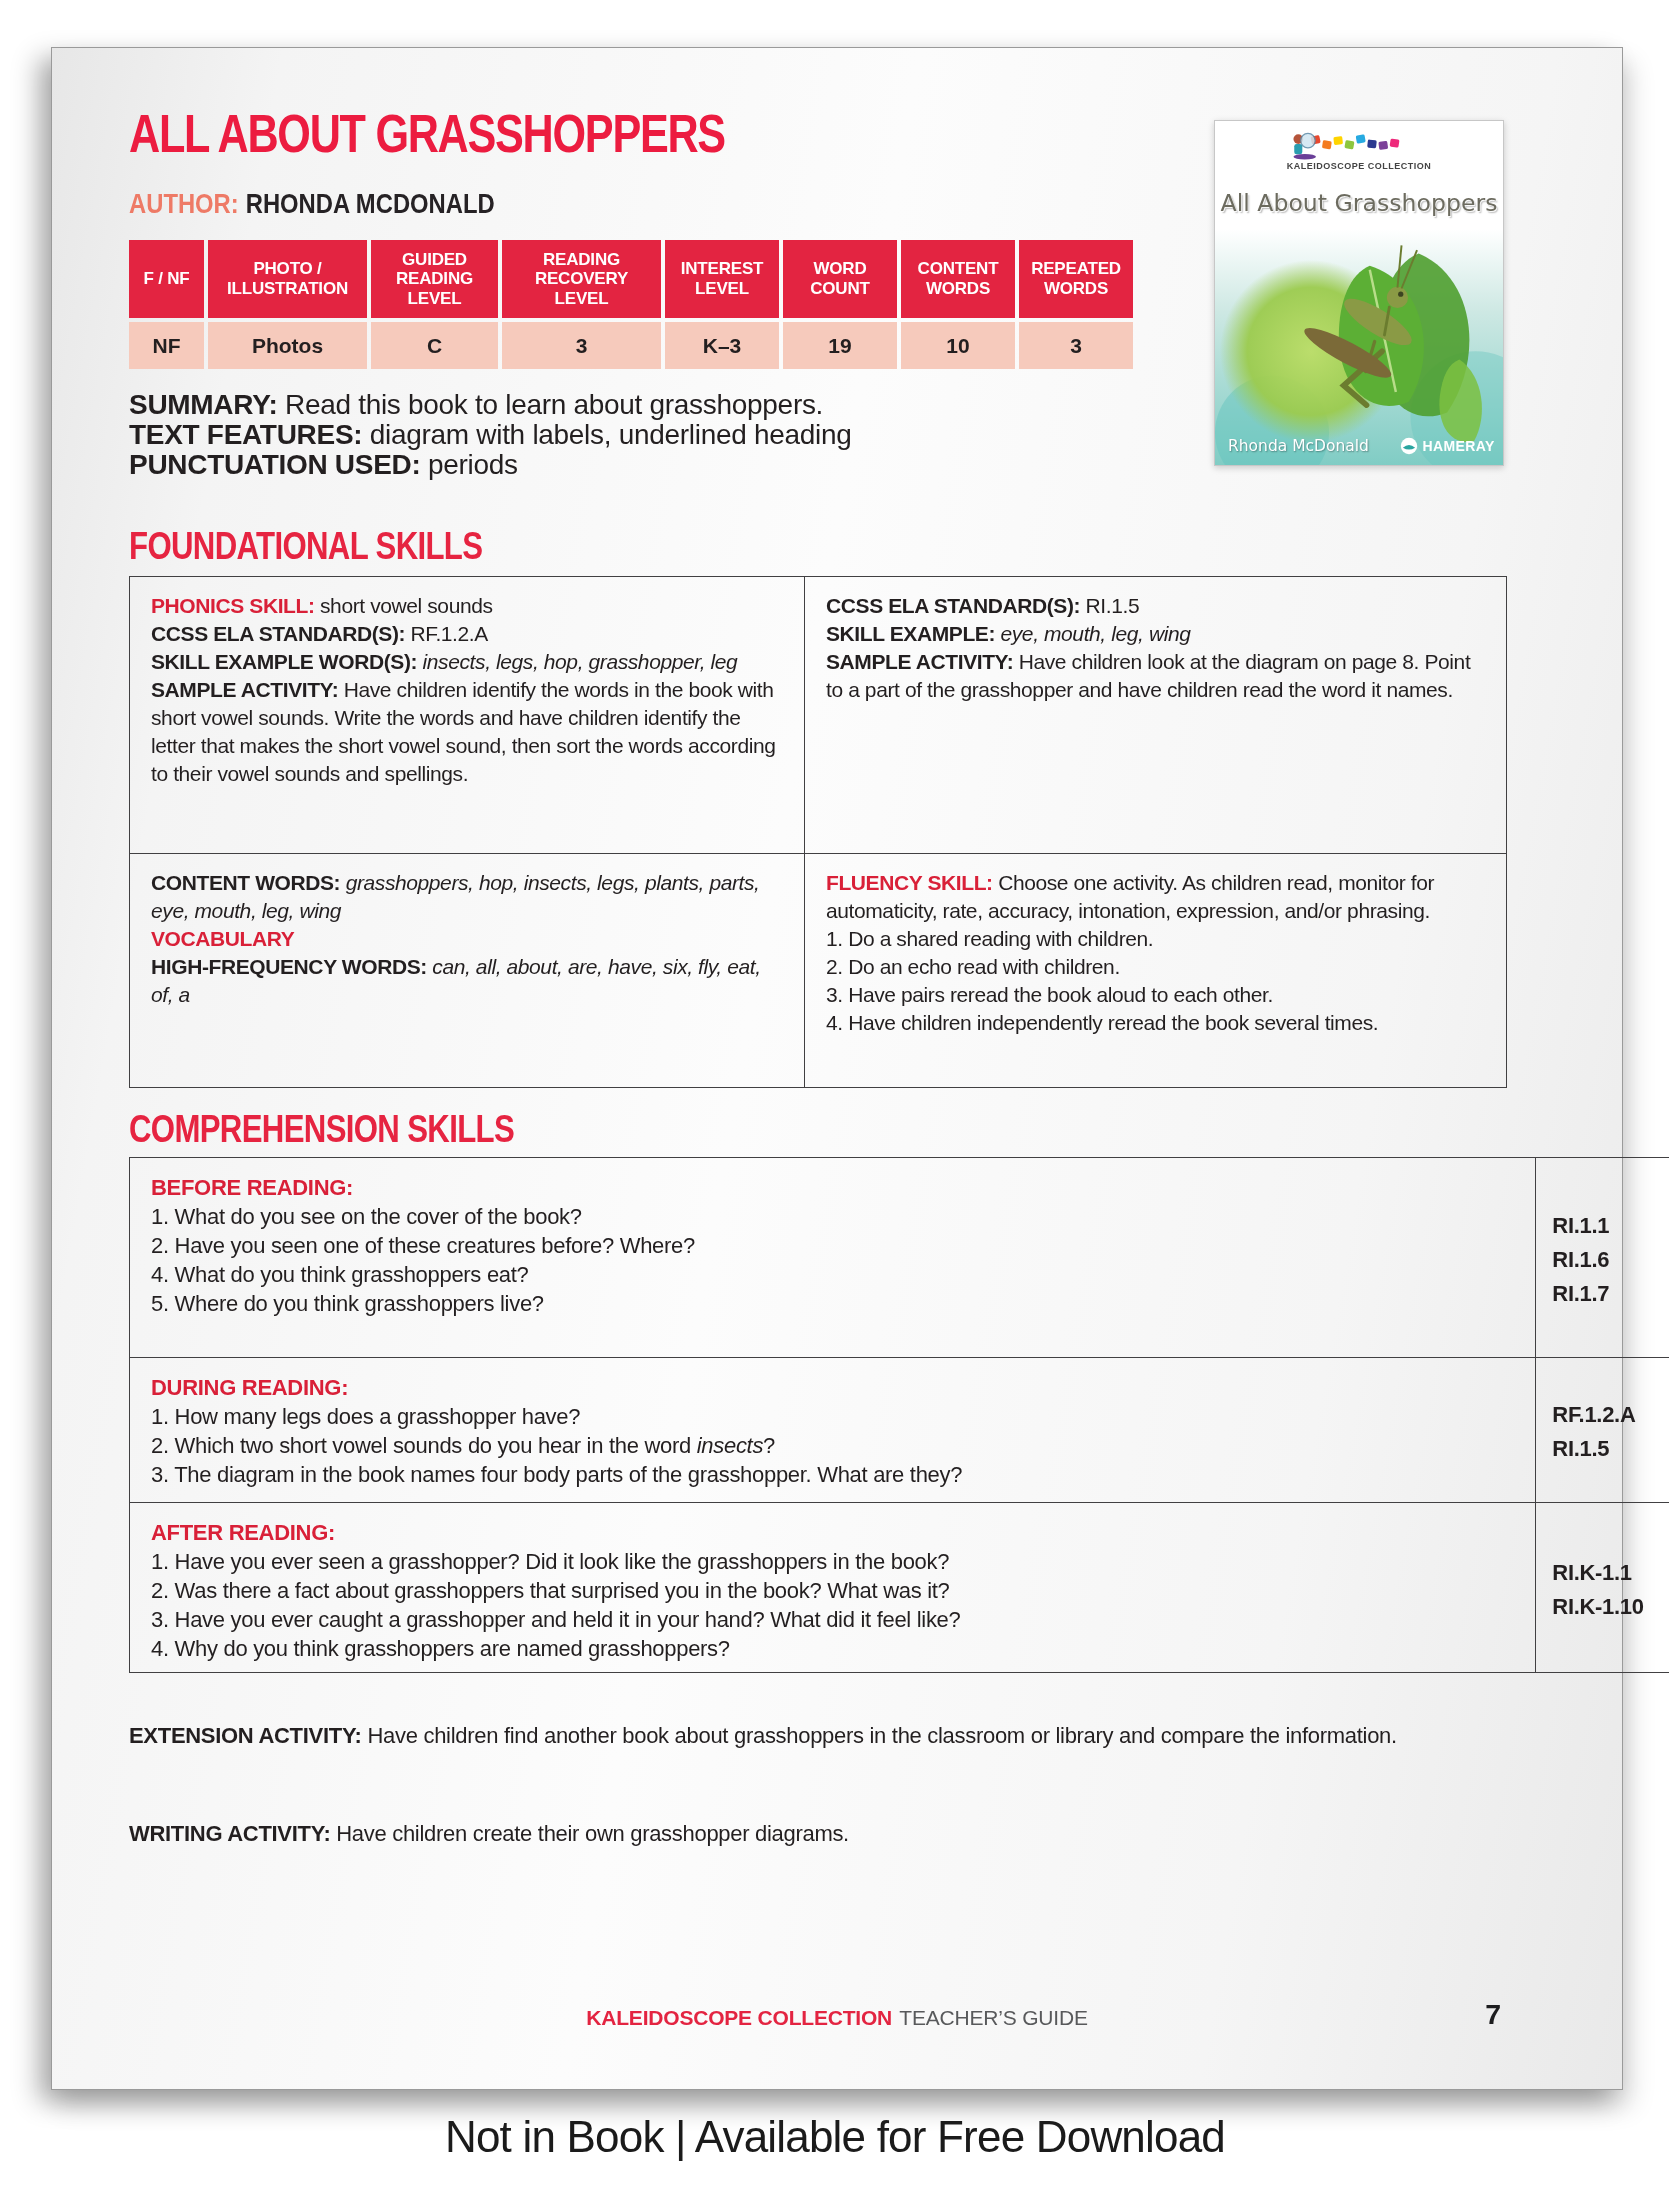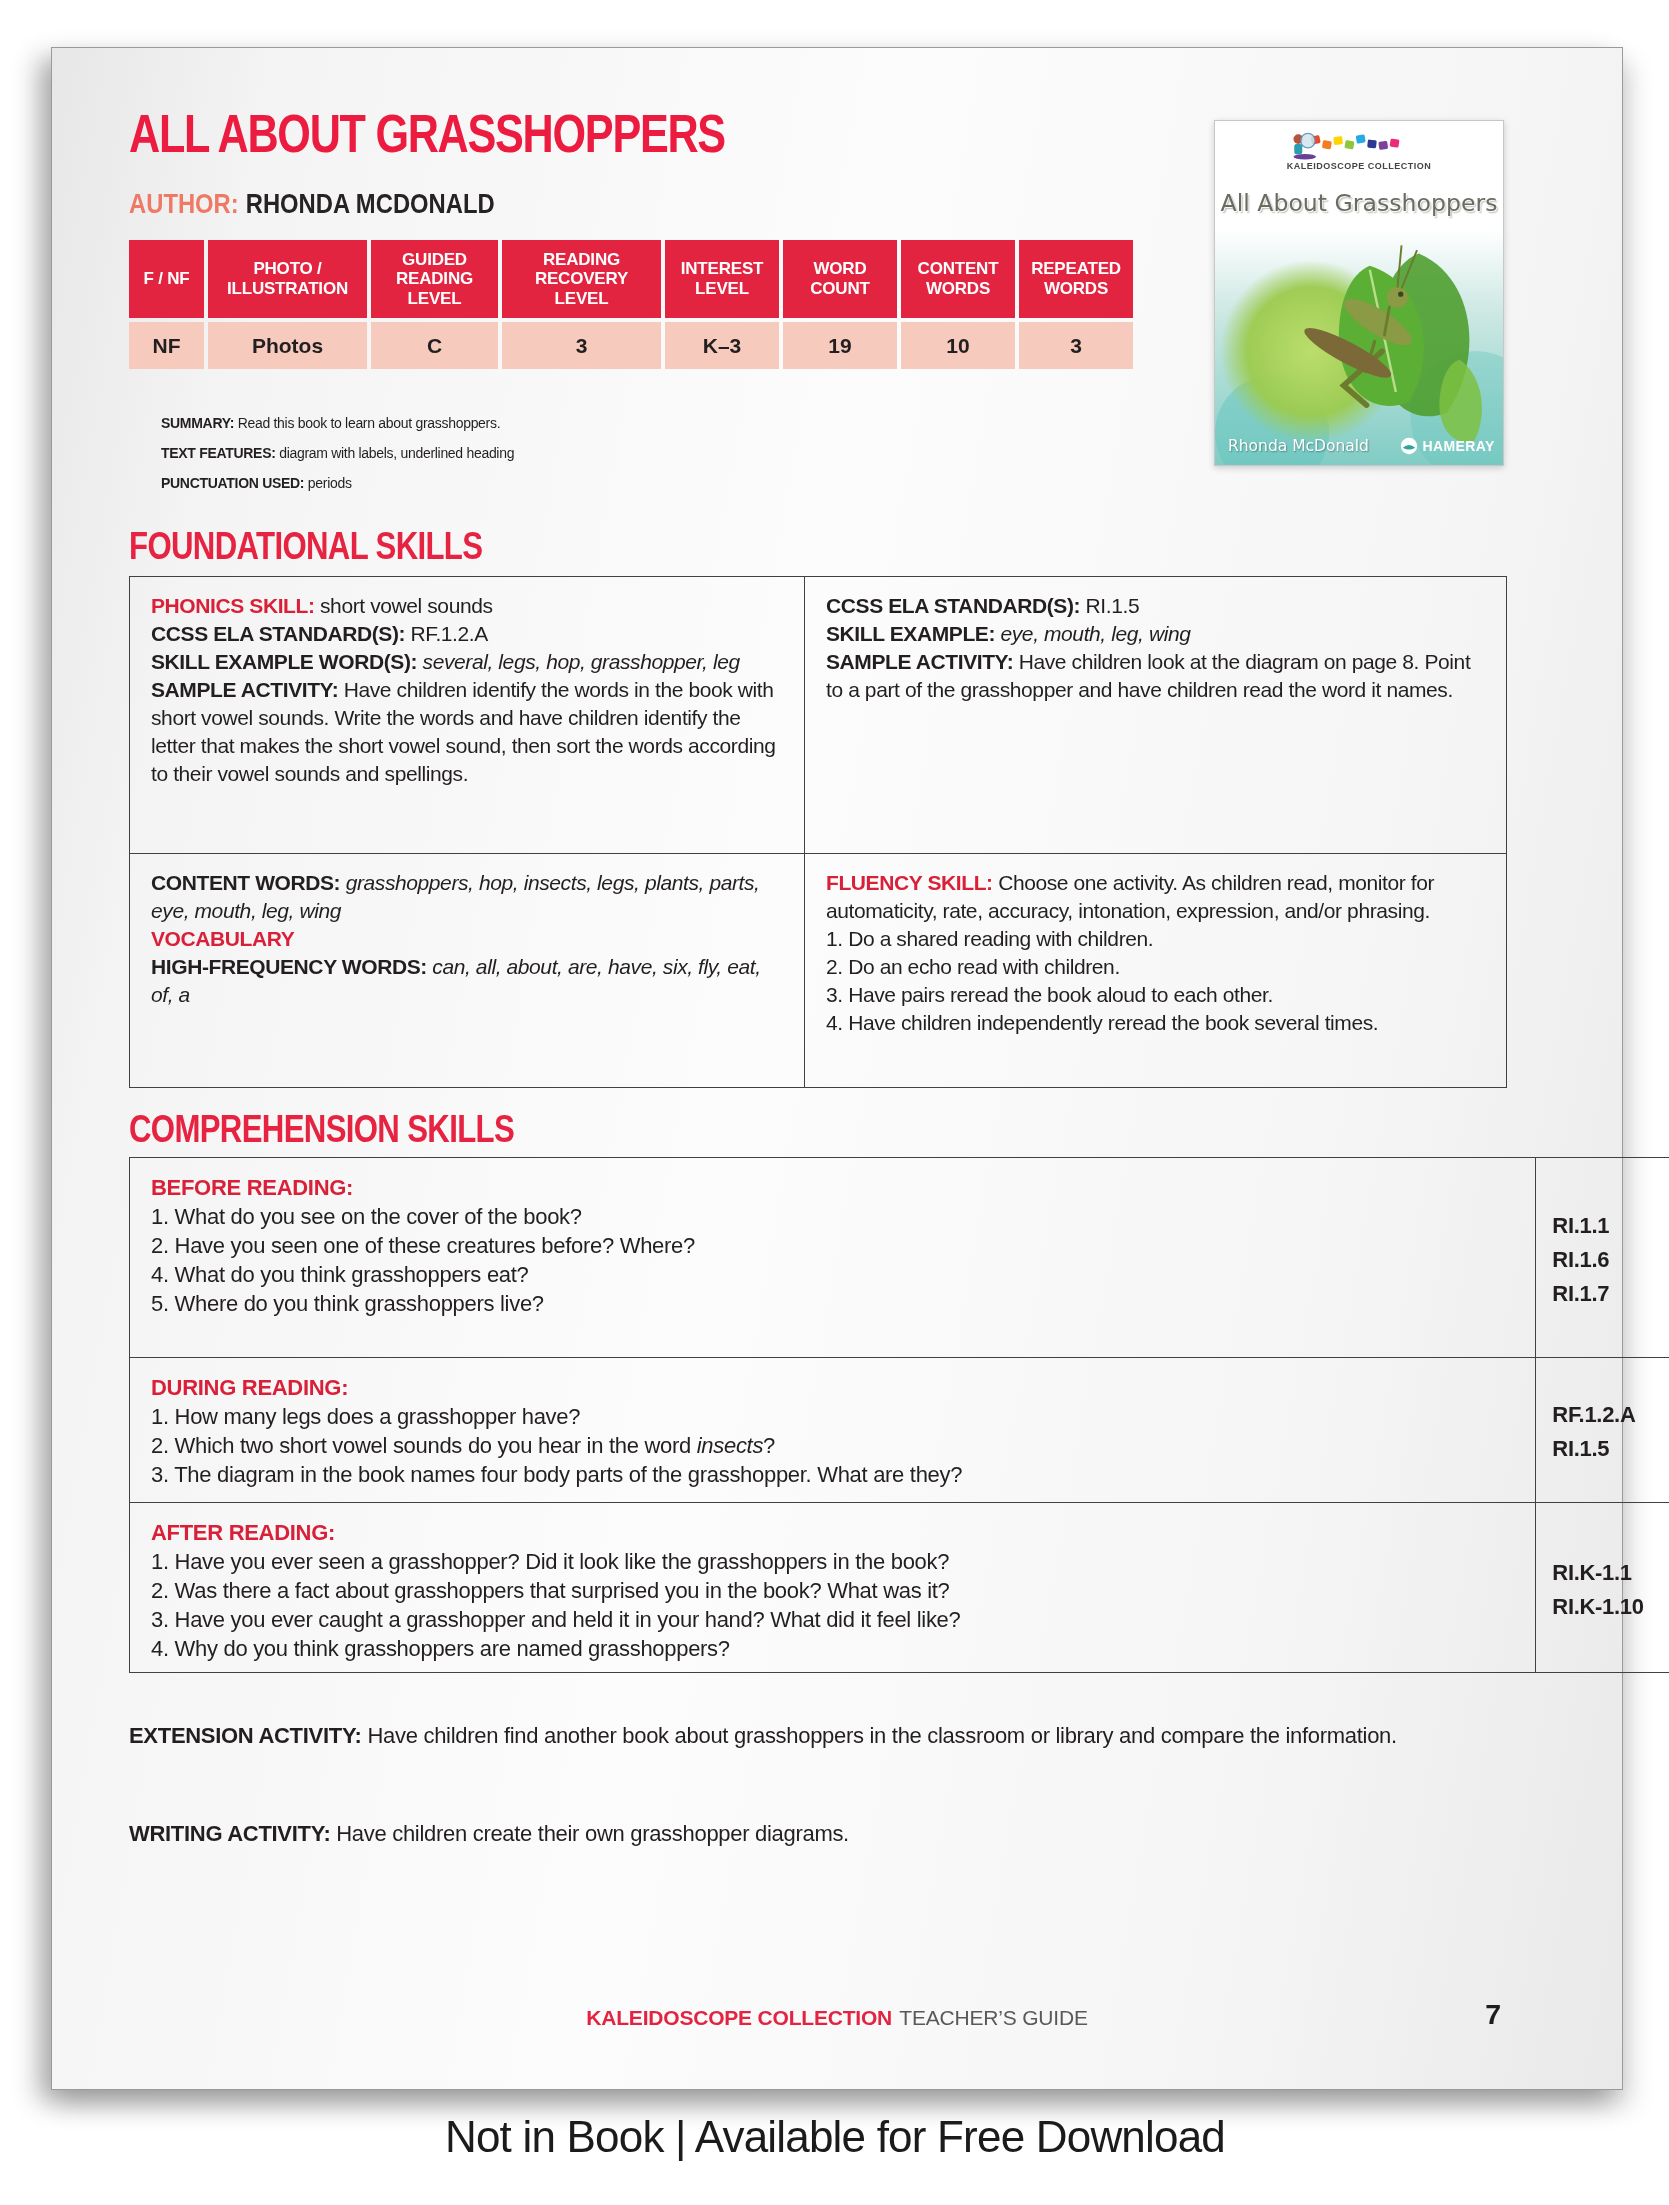--- a/index.html
+++ b/index.html
@@ -24,22 +24,22 @@
   
   .itable { position:absolute; left:73px; top:188px; border-collapse:separate; border-spacing:4.1px; }
   .itable th { background:#e32441; color:#fff; font-size:17px; line-height:19.6px; font-weight:bold;
                height:78px; padding:3.3px 6.5px; text-align:center; letter-spacing:-0.2px; vertical-align:middle; }
   .itable td { background:#f6cabc; color:#231f20; font-size:21px; font-weight:bold;
                height:47px; text-align:center; vertical-align:middle; }
   .c0{width:75px;} .c1{width:159px;} .c2{width:127px;} .c3{width:159px;}
   .c4{width:114px;} .c5{width:114px;} .c6{width:114px;} .c7{width:114px;}
 
   
-  .summary { position:absolute; left:77px; top:360px; width:815px;
-             font-size:14px; line-height:30px; letter-spacing:-0.3px;margin-left:32px; }
+  .summary { position:absolute; left:77px; top:342px; width:815px;
+             font-size:28px; line-height:30px; letter-spacing:-0.3px; }
   .lbl { font-weight:bold; }
   .red { color:#d92038; font-weight:bold; }
   .it  { font-style:italic; }
 
   
   .cover { position:absolute; left:1162px; top:72px; width:290px; height:346px; background:#fff;
            border:0.8px solid #c7c7c7; box-shadow:0 2.4px 6.5px rgba(0,0,0,.18); overflow:hidden; }
   .cover-top { position:absolute; left:0; top:0; width:100%; text-align:center; z-index:2; }
   .klogo { margin-top:9.8px; }
   .kc-text { font-size:9px; font-weight:bold; color:#444; letter-spacing:0.5px; margin-top:-1.6px; }
@@ -197,21 +197,21 @@
       <span>HAMERAY</span>
     </div>
   </div>
 
   <h2 class="sec sec-foundational">FOUNDATIONAL SKILLS</h2>
 
   <div class="ftable">
     <div class="fcell fr1 bR bB">
       <p><span class="red">PHONICS SKILL:</span> <span>short vowel sounds</span></p>
       <p><span class="lbl">CCSS ELA STANDARD(S):</span> <span>RF.1.2.A</span></p>
-      <p><span class="lbl">SKILL EXAMPLE WORD(S):</span> <span class="it">several, legs, hop, grasshopper, leg</span></p>
+      <p><span class="lbl">SKILL EXAMPLE WORD(S):</span> <span class="it">insects, legs, hop, grasshopper, leg</span></p>
       <p><span class="lbl">SAMPLE ACTIVITY:</span> <span>Have children identify the words in the book with short vowel sounds. Write the words and have children identify the letter that makes the short vowel sound, then sort the words according to their vowel sounds and spellings.</span></p>
     </div>
     <div class="fcell fr1 bB">
       <p><span class="lbl">CCSS ELA STANDARD(S):</span> <span>RI.1.5</span></p>
       <p><span class="lbl">SKILL EXAMPLE:</span> <span class="it">eye, mouth, leg, wing</span></p>
       <p><span class="lbl">SAMPLE ACTIVITY:</span> <span>Have children look at the diagram on page 8. Point to a part of the grasshopper and have children read the word it names.</span></p>
     </div>
     <div class="fcell fr2 bR">
       <p><span class="lbl">CONTENT WORDS:</span> <span class="it">grasshoppers, hop, insects, legs, plants, parts, eye, mouth, leg, wing</span></p>
       <p><span class="red">VOCABULARY</span></p>

